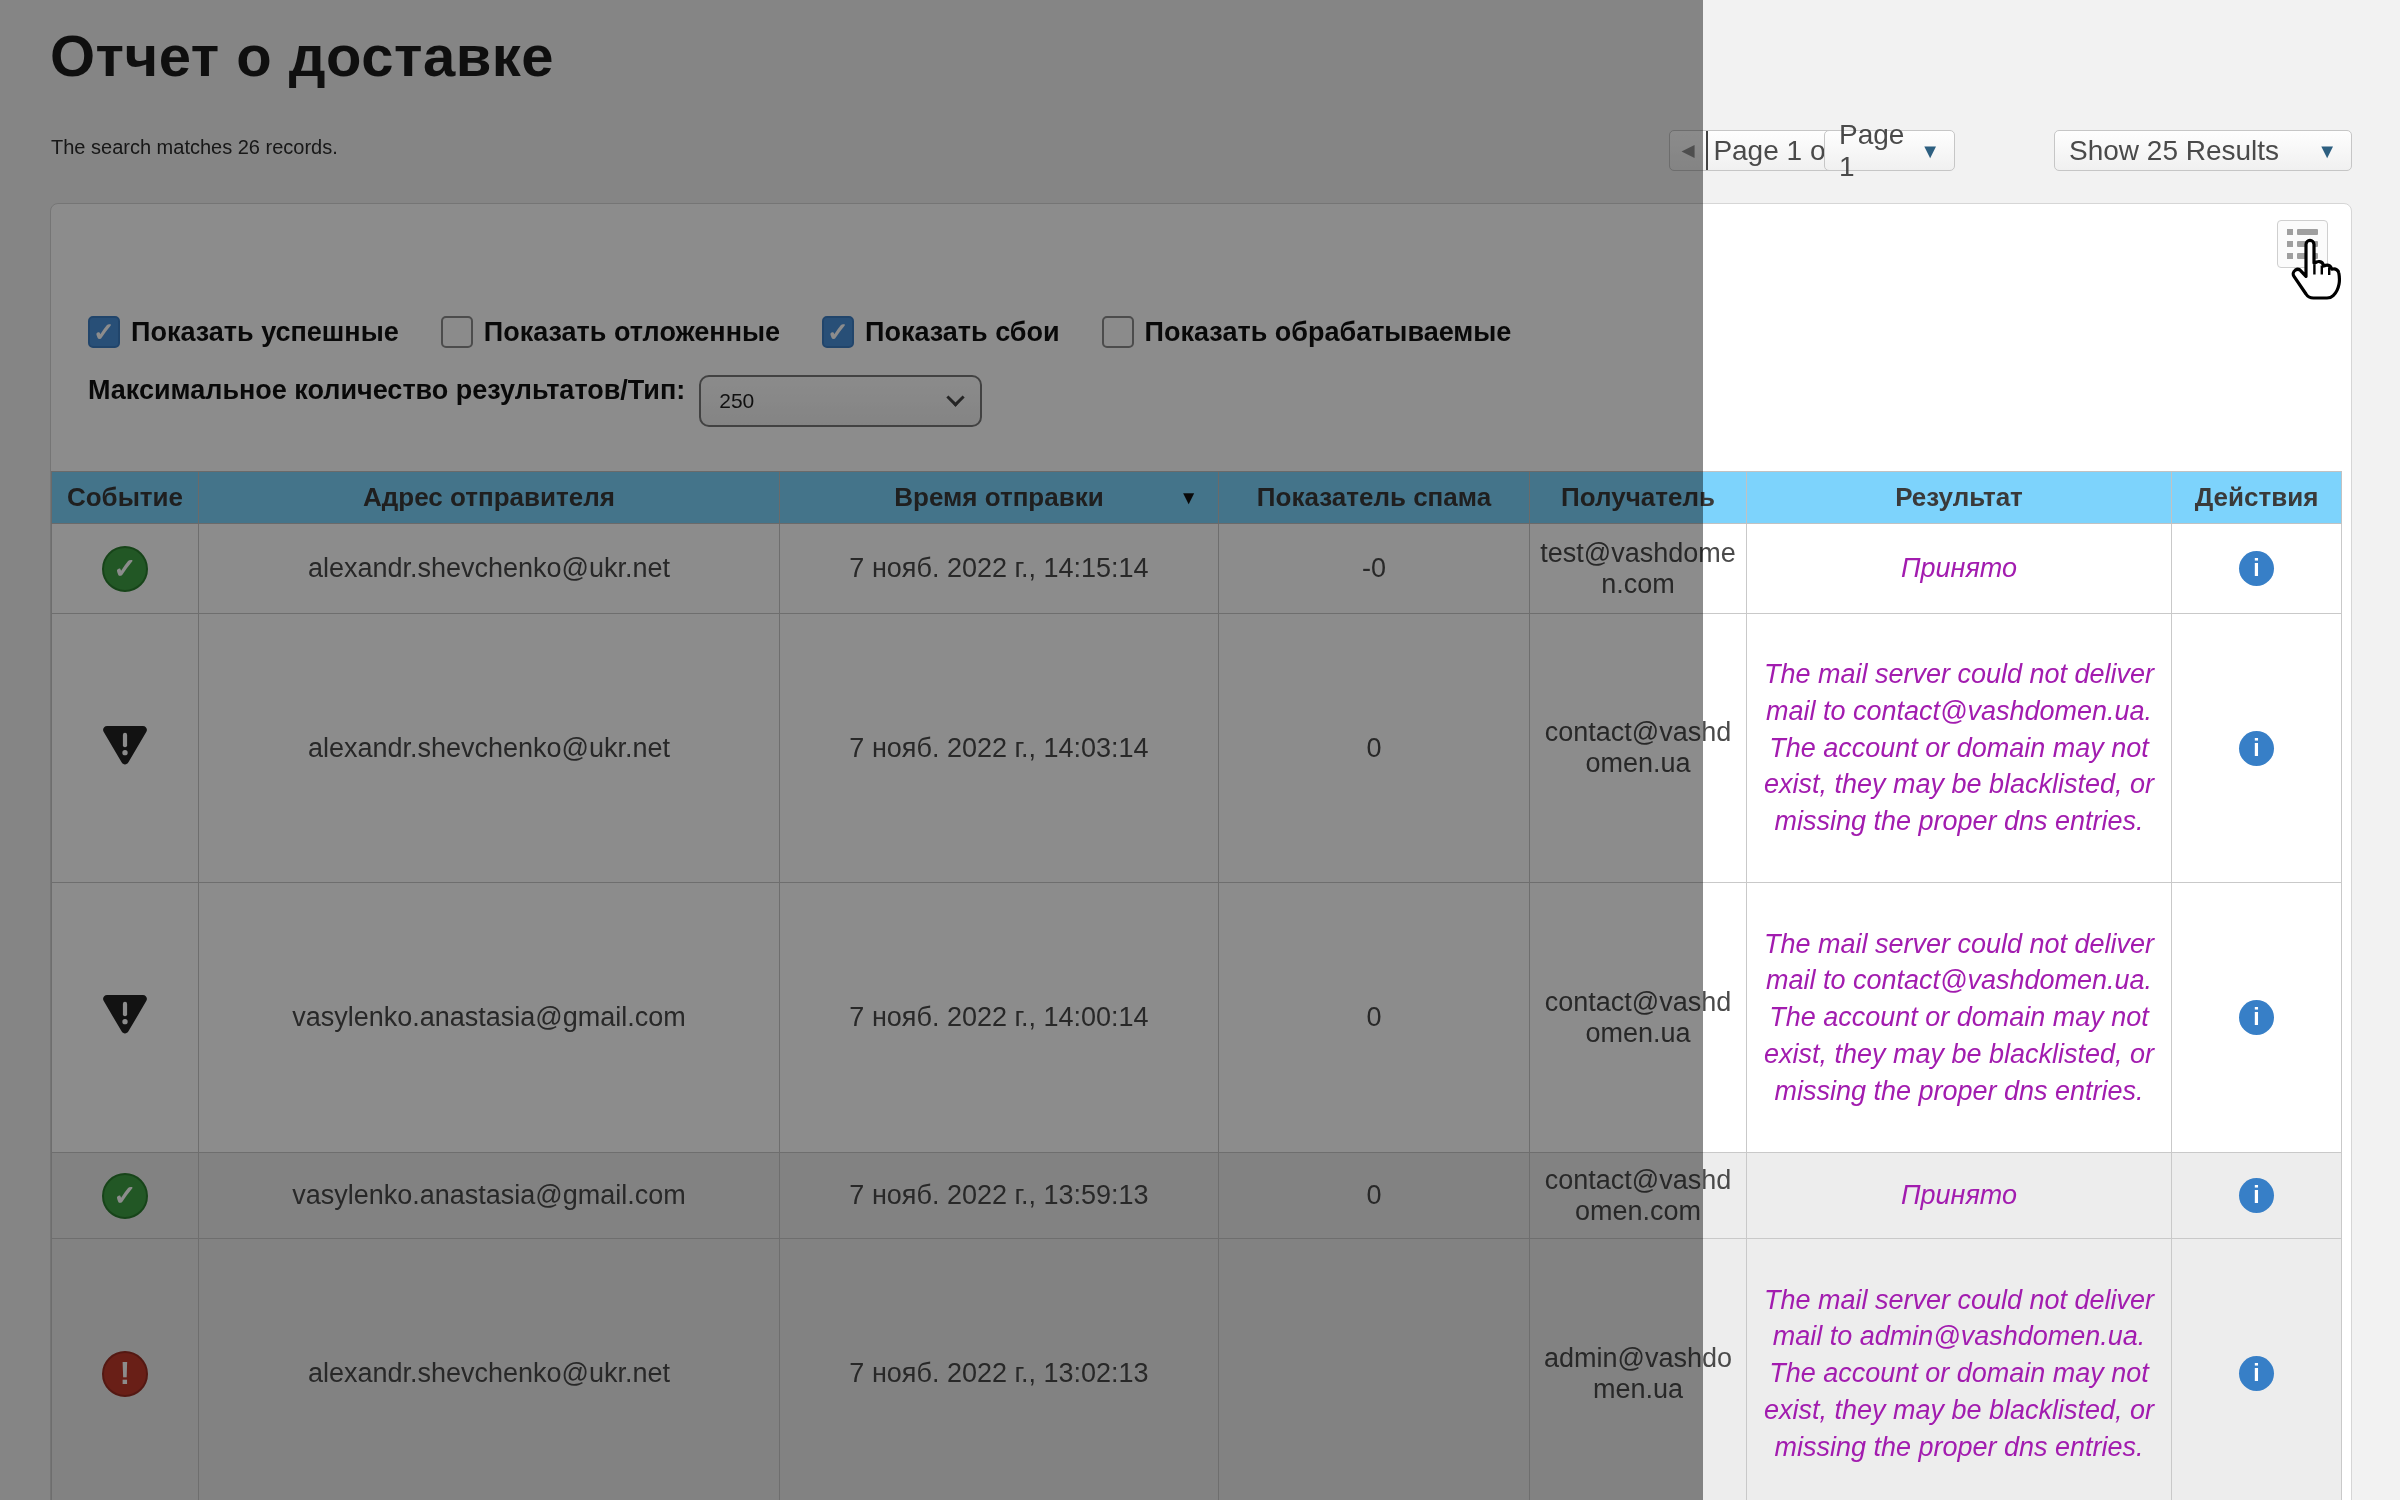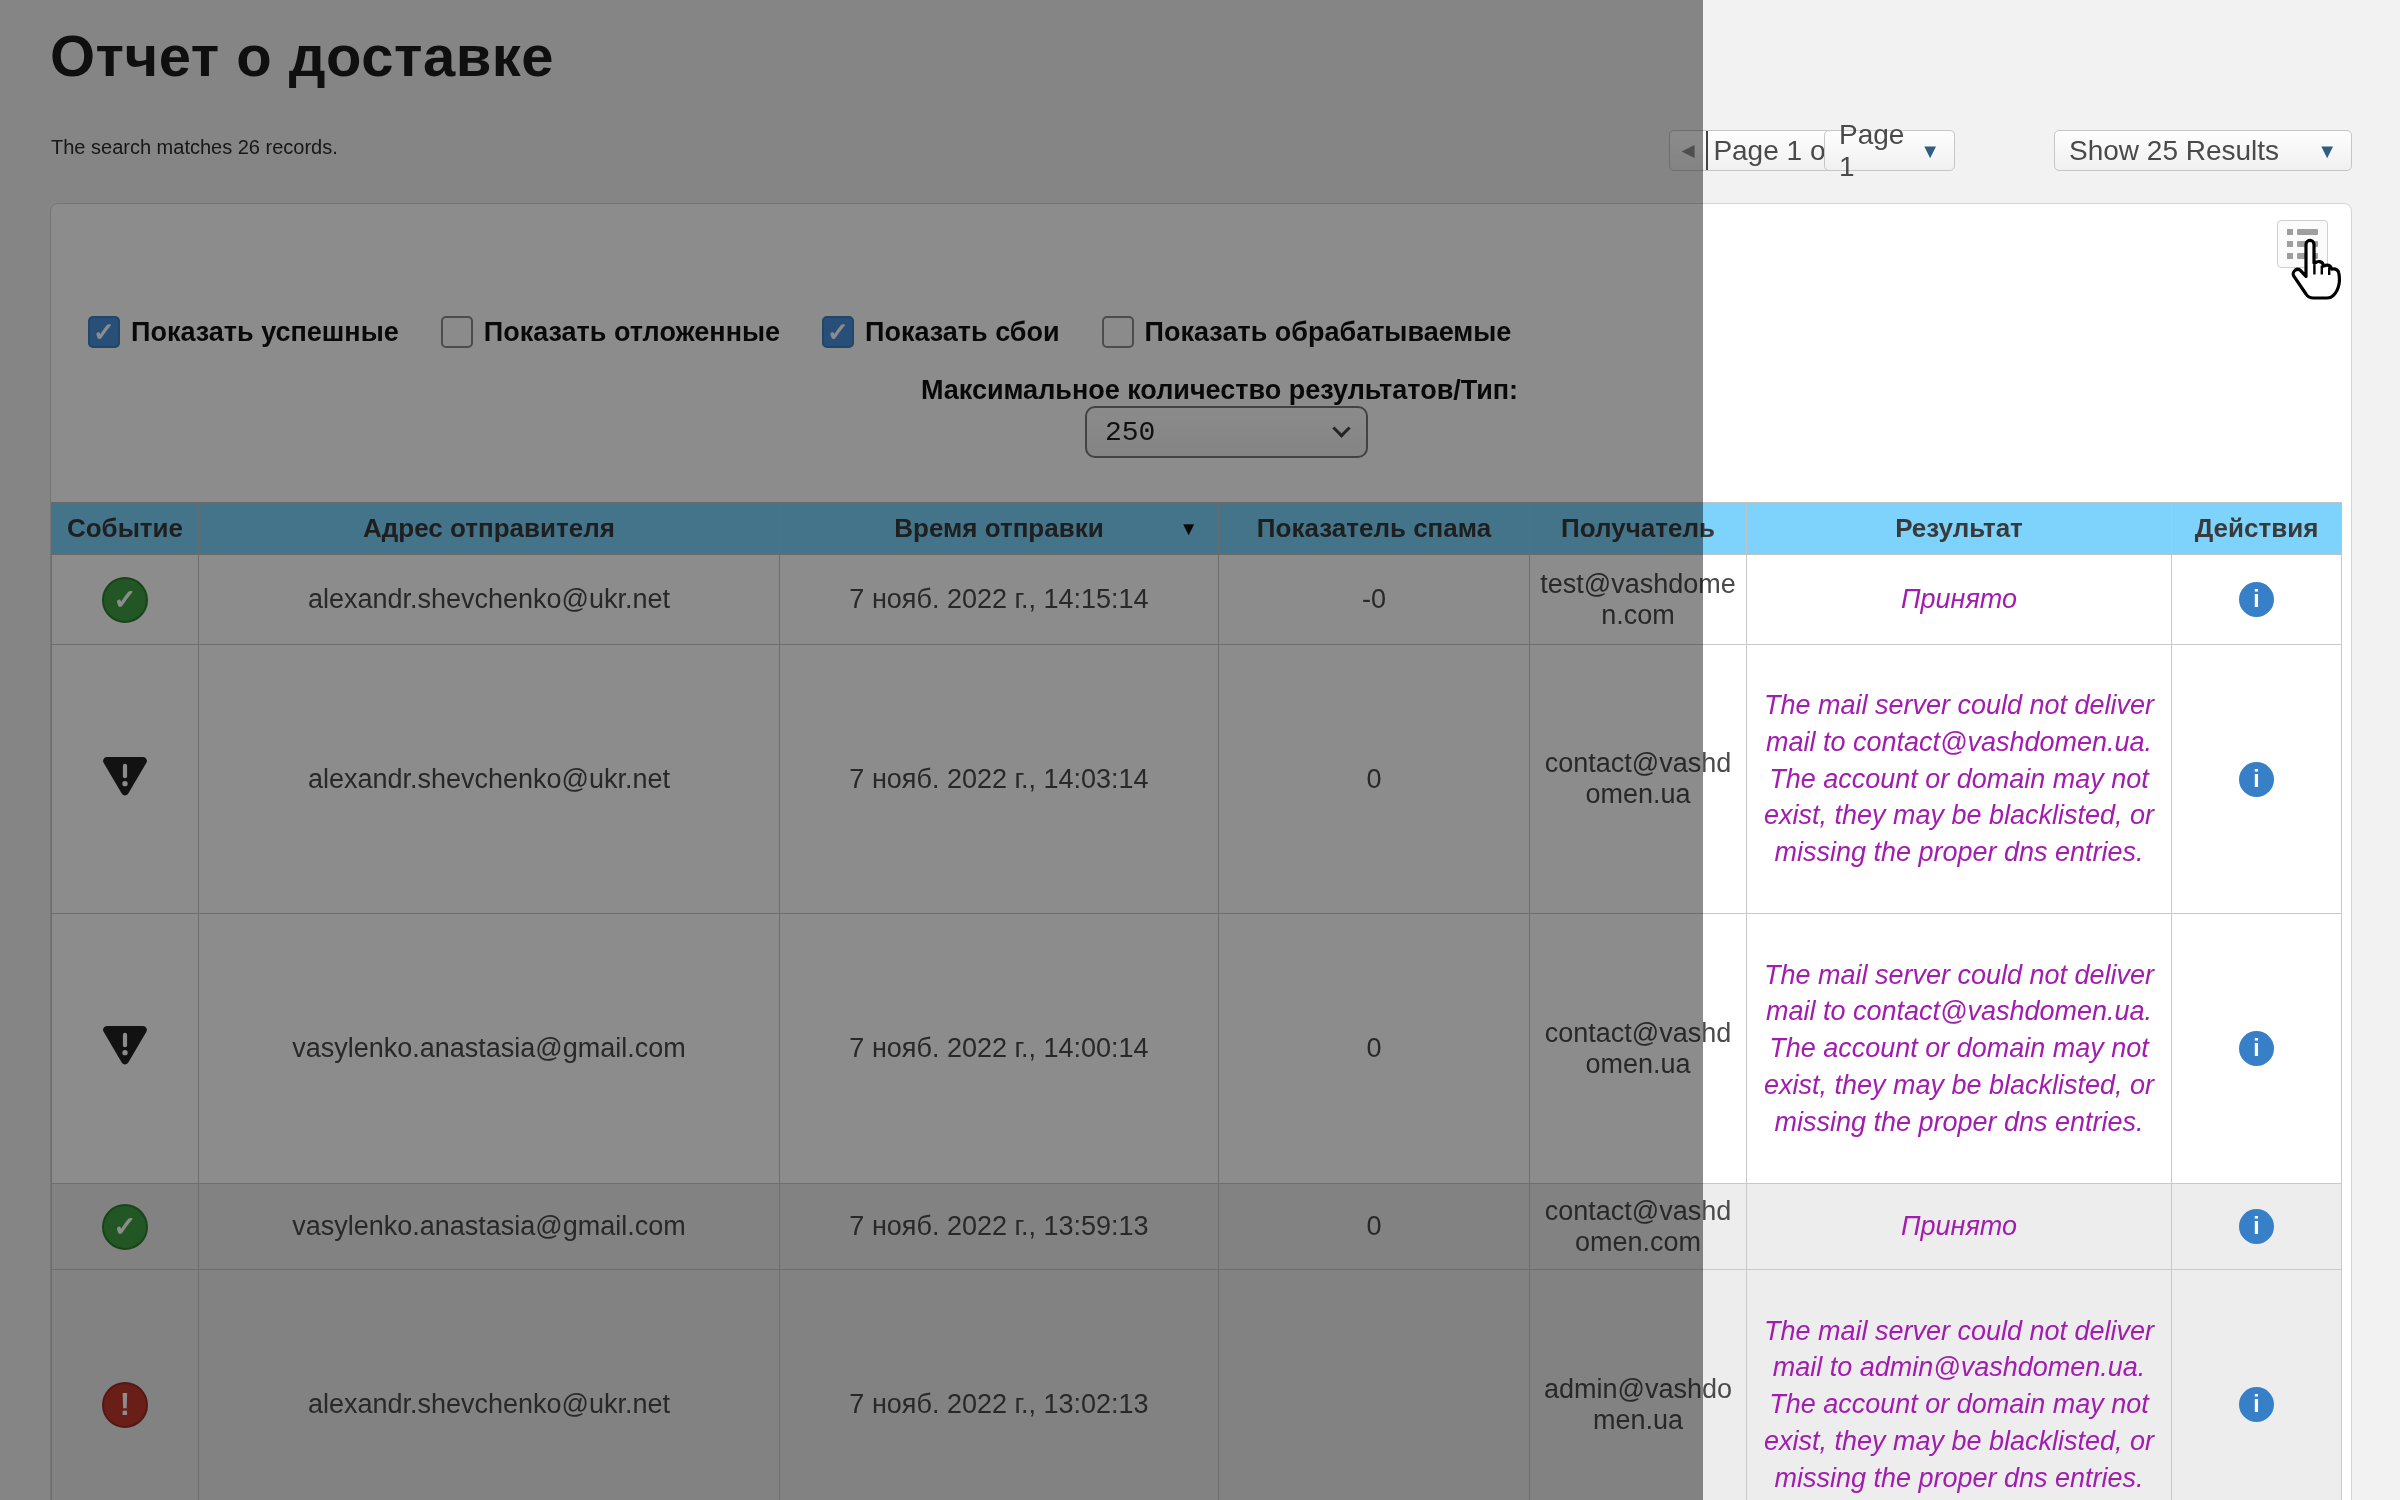--- a/index.html
+++ b/index.html
@@ -56,27 +56,27 @@
   
   .filters { display:flex; align-items:center; gap:42px; margin:112px 0 0 37px; }
   .cb { display:flex; align-items:center; gap:11px; font-size:27px; font-weight:700; color:#111; white-space:nowrap; }
   .cb-box {
     width:32px; height:32px; border:2px solid #8a8a8a; border-radius:5px; background:#fdfdfd;
     display:flex; align-items:center; justify-content:center; flex:0 0 auto;
   }
   .cb-box.checked { background:#4a90d9; border-color:#3d7ec4; }
   .cb-tick { color:#fff; font-size:26px; font-weight:700; line-height:1; }
 
-  .max-row { display:flex; align-items:center; margin:27px 0 0 37px; font-size:27px; font-weight:700; color:#111;flex-direction:column; }
+  .max-row { display:flex; align-items:flex-start; margin:27px 0 0 37px; font-size:27px; font-weight:700; color:#111; }
   .select {
     margin-left:14px; width:283px; height:52px;
     border:2px solid #787878; border-radius:10px;
     background:linear-gradient(#fdfdfd,#f1f1f1);
     display:flex; align-items:center; justify-content:space-between;
-    padding:0 18px; font-size:28px; font-weight:400; color:#1e1e1e;font-family:Liberation Mono, monospace;
+    padding:0 18px; font-size:21px; font-weight:400; color:#1e1e1e;
   }
   .chev { width:13px; height:13px; border-right:3px solid #444; border-bottom:3px solid #444; transform:rotate(45deg); margin-top:-7px; }
 
   
   table { border-collapse:collapse; table-layout:fixed; width:2290px; margin-top:44px; }
   th {
     background:#7dd3fc; font-size:26px; font-weight:700; color:#3a3a3a;
     height:52px; border:1px solid #c2c2c2; position:relative; padding:0 6px;
   }
   td {

